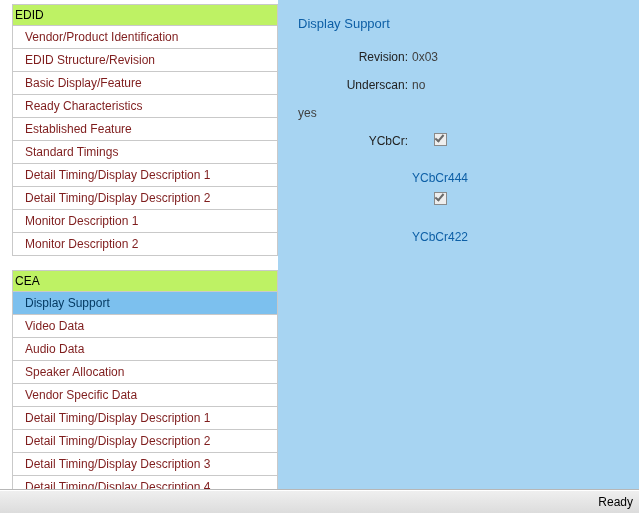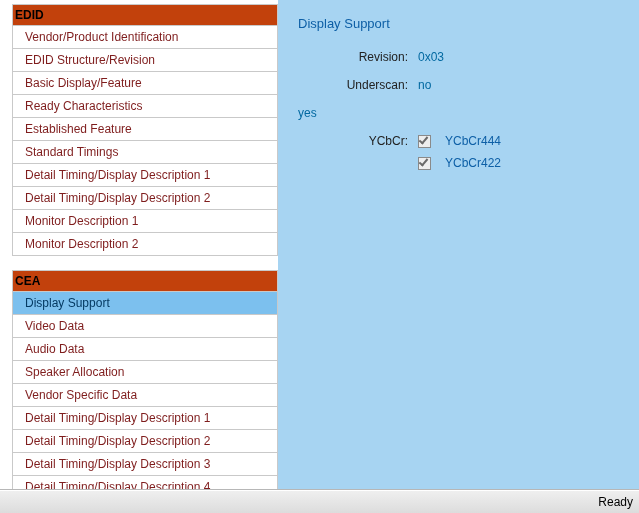--- a/index.html
+++ b/index.html
@@ -30,26 +30,26 @@
   }
   
   .nav {
     width: 278px;
     flex: none;
     overflow: hidden;
     padding: 4px 0 4px 12px;
     box-sizing: border-box;
   }
   .nav-header {
-    font-weight: bold;
+    font-weight: normal;
     color: #000;
     padding: 3px 6px 3px 2px;
     border: 1px solid #c9c9c9;
     border-bottom: none;
-    background: #c2410c;
+    background: #bef264;
   }
   .nav-list {
     list-style: none;
     margin: 0 0 14px 0;
     padding: 0;
     border-top: 1px solid #c9c9c9;
   }
   .nav-item {
     padding: 3px 6px 3px 12px;
     border: 1px solid #c9c9c9;
@@ -78,32 +78,33 @@
   .field-row {
     display: flex;
     align-items: flex-start;
     margin-bottom: 12px;
     line-height: 16px;
   }
   .field-label {
     width: 110px;
     text-align: right;
     color: #222;
-    padding-right: 10px;
+    padding-right: 4px;
     flex: none;
   }
   .field-value {
-    color: #0369a1;
+    color: #404040;
   }
   .chk-row {
     display: flex;
     align-items: center;
-    gap: 14px;
+    gap: 24px;
     margin-bottom: 6px;
     color: #0d5fa6;
+    flex-direction: column;
   }
   .chk {
     width: 13px;
     height: 13px;
     box-sizing: border-box;
     border: 1px solid #8a8a8a;
     background: #eeeeee;
     position: relative;
     display: inline-block;
     flex: none;

